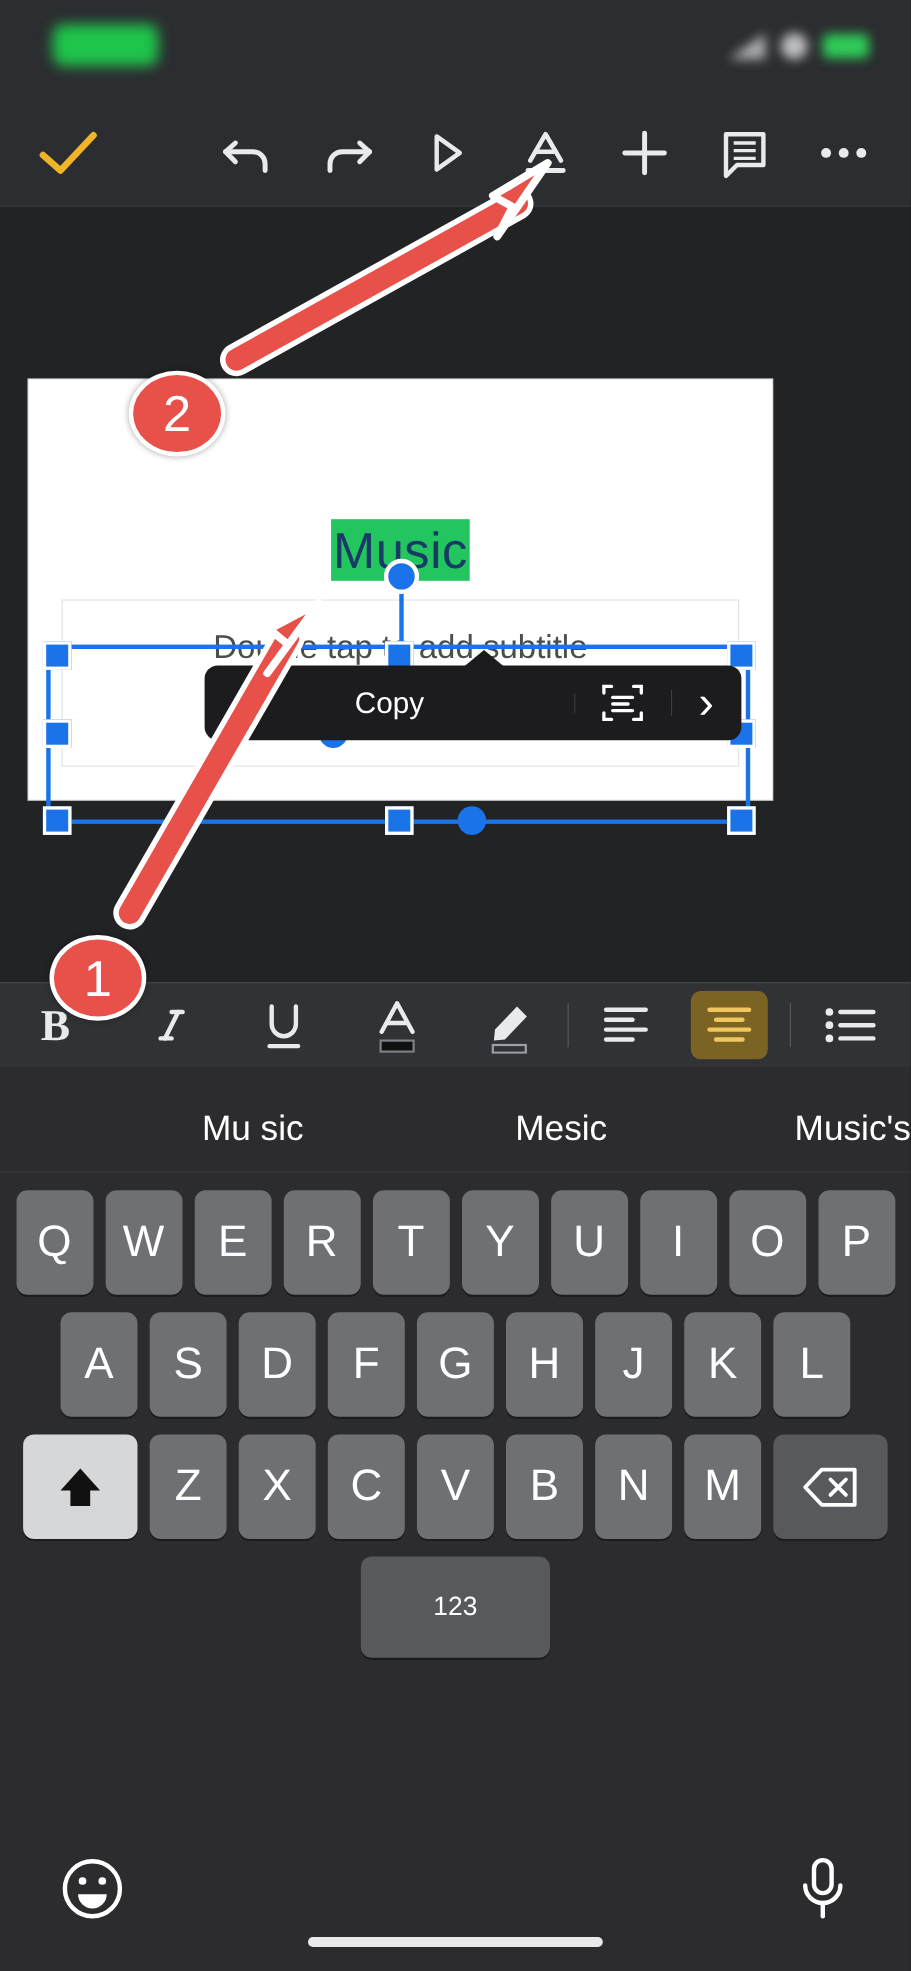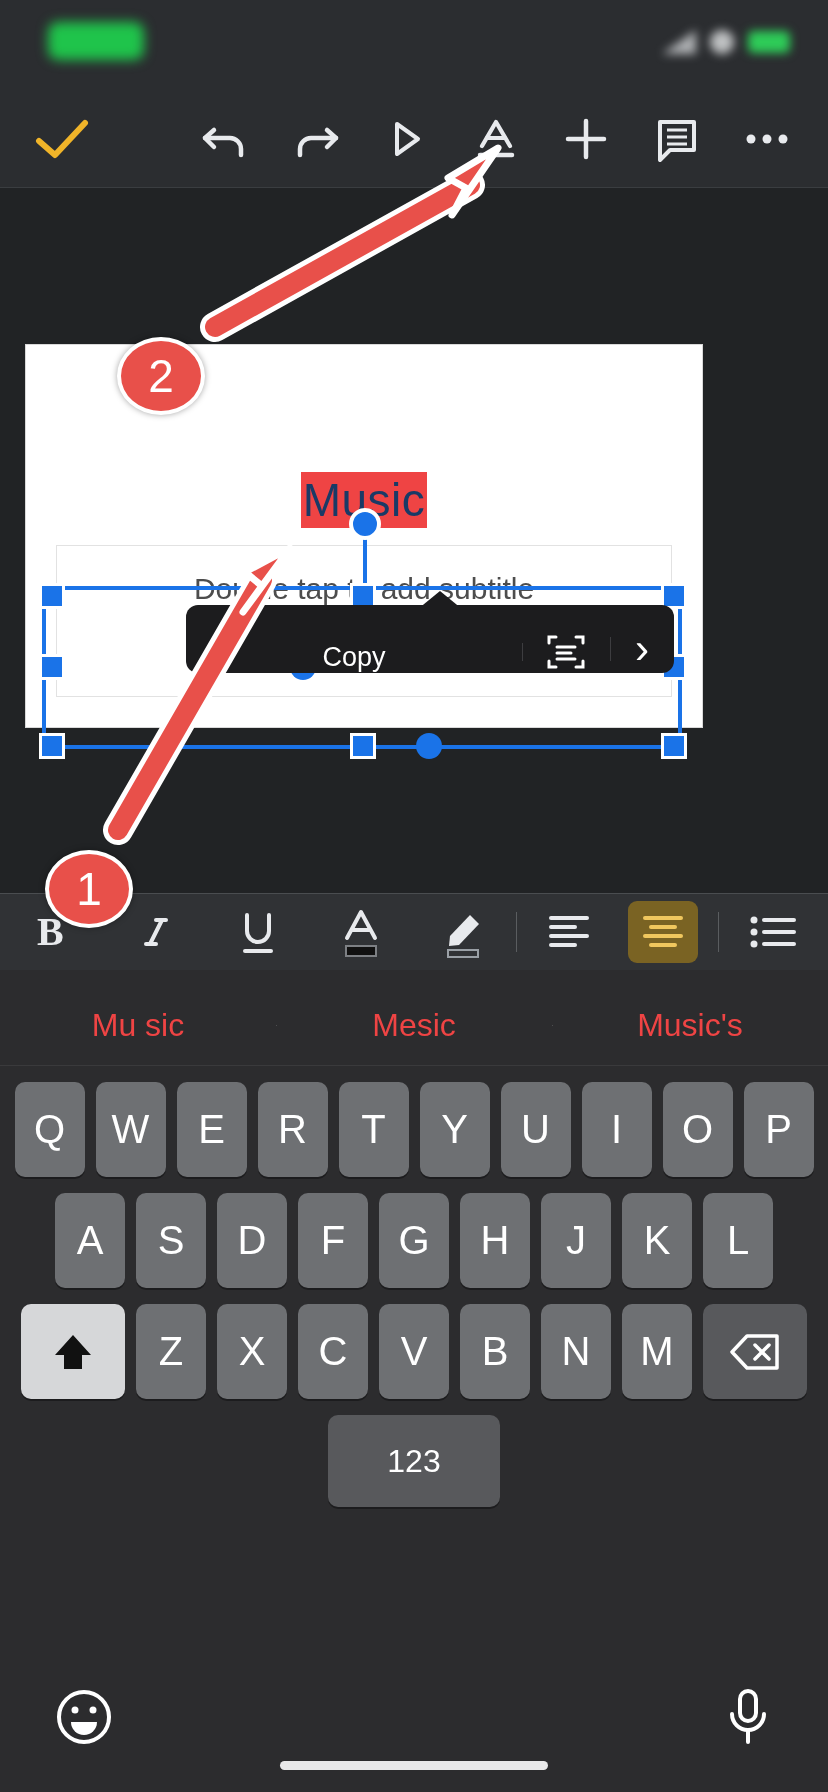--- a/index.html
+++ b/index.html
@@ -62,21 +62,21 @@
     position:absolute; left:0; right:0; top:26px;
     text-align:center; font-size:30px; color:#4d4d4d;
     font-family:"Liberation Sans", sans-serif;
   }
   .title-text {
     position:absolute; left:0; right:0; top:128px;
     text-align:center; font-size:46px; color:#1a3a66;
     font-family:"Liberation Sans", sans-serif;
     letter-spacing:0.5px;
   }
-  .title-text span.hl { background:#ef4444; padding:2px 2px; }
+  .title-text span.hl { background:#22c55e; padding:2px 2px; }
 
   
   .sel-frame {
     position:absolute; left:42px; top:398px; width:640px; height:163px;
     border:4px solid #1a73e8;
   }
   .handle {
     position:absolute; width:26px; height:26px; background:#1a73e8;
     border:3px solid #ffffff; box-sizing:border-box;
   }
@@ -88,21 +88,21 @@
     background:#1a73e8; border:4px solid #ffffff; border-radius:50%; box-sizing:border-box;
   }
   
   .grip {
     position:absolute; width:26px; height:26px; background:#1a73e8; border-radius:50%;
   }
 
   
   .ctxmenu {
     position:absolute; left:186px; top:605px; width:488px; height:68px;
-    background:#1c1c1e; border-radius:12px; display:flex; align-items:flex-end;
+    background:#1c1c1e; border-radius:12px; display:flex; align-items:center;
     overflow:hidden; z-index:30;
   }
   .ctx-item {
     flex:1; display:flex; align-items:center; justify-content:center;
     color:#ffffff; font-size:27px; position:relative;
   }
   .ctx-item + .ctx-item::before {
     content:""; position:absolute; left:0; top:12px; bottom:12px;
     width:1px; background:#3d3d40;
   }
@@ -142,37 +142,37 @@
   
   .kb {
     position:absolute; left:0; top:970px; width:828px; height:822px;
     background:#2c2c2e;
   }
   .suggest {
     height:96px; display:flex; align-items:center;
     border-bottom:1px solid #3a3a3c;
   }
   .sugg {
-    flex:1; text-align:center; color:#ef4444; font-size:32px; position:relative;margin-top:16px;
+    flex:1; text-align:right; color:#ffffff; font-size:32px; position:relative;margin-top:16px;
   }
   .sugg + .sugg::before {
     content:""; position:absolute; left:0; top:18px; bottom:18px; width:1px;
     background:#4e4e50;
   }
   .krow { display:flex; justify-content:center; align-items:center; gap:11px; margin-top:16px; }
   .key {
     background:#6e7073; border-radius:10px; color:#ffffff;
     display:flex; align-items:center; justify-content:center;
     font-size:40px; font-weight:300;
     box-shadow:0 2px 0 rgba(0,0,0,.35);
   }
   .k-letter { width:70px; height:95px; }
   .k-shift  { width:104px; height:95px; background:#d6d7d9; }
   .k-back   { width:104px; height:95px; background:#58595c; }
-  .k-123    { width:172px; height:92px; background:#58595c; font-size:32px; }
+  .k-123    { width:172px; height:92px; background:#58595c; font-size:24px; }
   .k-space  { width:350px; height:92px; font-size:32px; }
   .k-return { width:172px; height:92px; background:#58595c; font-size:32px; }
   .krow-bottom { gap:12px; }
   .kb-foot {
     position:absolute; left:0; bottom:0; width:828px; height:150px;
     display:flex; align-items:center; justify-content:space-between;
     padding:0 54px;
   }
   .homebar {
     position:absolute; left:50%; transform:translateX(-50%); bottom:22px;

